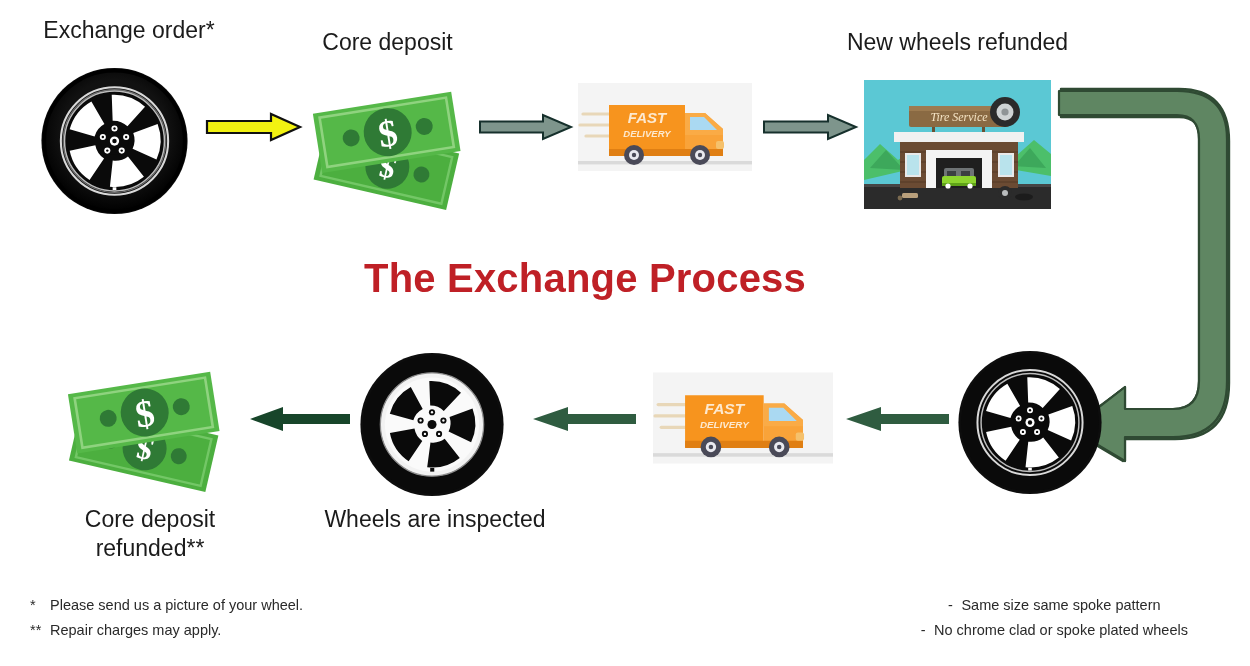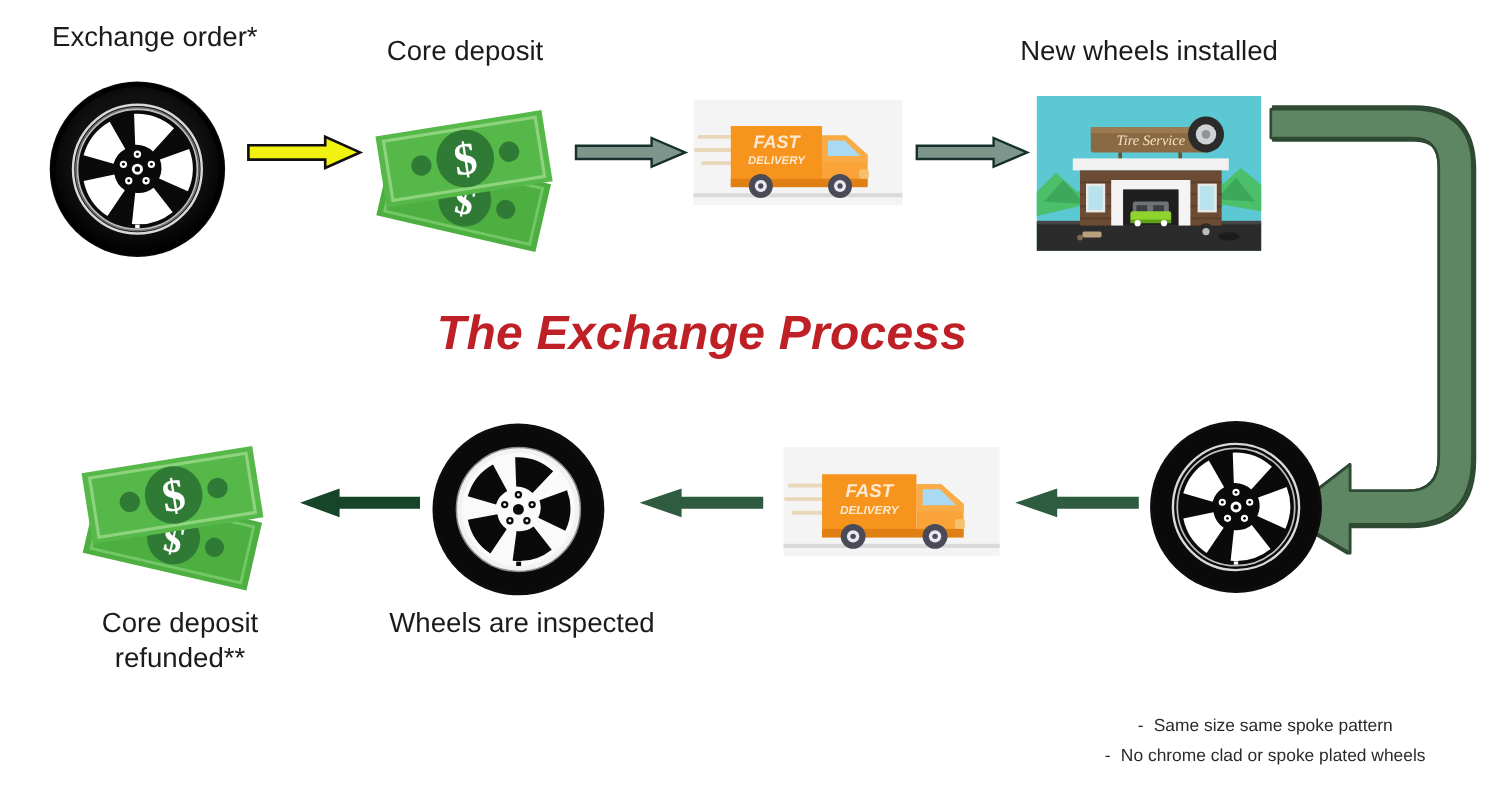--- a/index.html
+++ b/index.html
@@ -26,21 +26,20 @@
     letter-spacing:0px;
   }
   .label.wrap{white-space:normal;}
   #title{
     font-size:40px;
     font-weight:bold;
     color:#bf2026;
     text-align:center;
     white-space:nowrap;
     letter-spacing:0.2px;
-    font-style:italic;
   }
   .foot{
     font-size:14.5px;
     color:#2a2a2a;
     line-height:1.75;
     white-space:nowrap;
   }
   .foot .mk{display:inline-block;width:20px;}
   .foot .mk.dash{width:22px;}
   svg{display:block;overflow:visible;}
@@ -187,21 +186,21 @@
       </g>
     </svg>
   </div>
 
   <div class="abs" style="left:762px;top:112px;width:96px;height:30px;">
     <svg viewBox="0 0 96 30" width="96" height="30">
       <path d="M 2 9.5 L 66 9.5 L 66 3 L 94 15 L 66 27 L 66 20.5 L 2 20.5 Z" fill="#7e958c" stroke="#16302c" stroke-width="2" stroke-linejoin="miter"></path>
     </svg>
   </div>
 
-  <div class="abs label" style="left:805px;top:28px;width:305px;">New wheels installed</div>
+  <div class="abs label" style="left:805px;top:28px;width:305px;">New wheels refunded</div>
 
   <div class="abs" style="left:864px;top:80px;width:187px;height:129px;">
     <svg viewBox="0 0 187 129" width="187" height="129">
       <rect x="0" y="0" width="187" height="129" fill="#5bc8d4"></rect>
 
       <path d="M 0 80 L 16 64 L 34 80 L 46 72 L 60 86 L 0 100 Z" fill="#4cbf6a"></path>
       <path d="M 187 74 L 170 60 L 152 76 L 140 70 L 128 86 L 187 96 Z" fill="#4cbf6a"></path>
       <path d="M 6 88 L 22 70 L 40 90 Z" fill="#3da85b"></path>
       <path d="M 150 86 L 166 68 L 182 88 Z" fill="#3da85b"></path>
 
@@ -462,20 +461,28 @@
         <circle cx="72.2" cy="90.4" r="1.3"></circle>
         <circle cx="67.4" cy="75.6" r="1.3"></circle>
       </g>
       <circle cx="80" cy="80" r="5" fill="#ffffff"></circle>
       <circle cx="80" cy="80" r="2.4" fill="#0a0a0a"></circle>
       <rect x="78" y="130" width="4" height="3" fill="#ffffff"></rect>
     </svg>
   </div>
 
 
+  <div class="abs" style="left:30px;top:593px;width:520px;">
+    <div class="foot">
+      <span class="mk">*</span><span>Please send us a picture of your wheel.</span>
+    </div>
+    <div class="foot">
+      <span class="mk">**</span><span>Repair charges may apply.</span>
+    </div>
+  </div>
 
   <div class="abs" style="left:855px;top:593px;width:390px;text-align:center;">
     <div class="foot">
       <span class="mk dash">-</span><span>Same size same spoke pattern</span>
     </div>
     <div class="foot">
       <span class="mk dash">-</span><span>No chrome clad or spoke plated wheels</span>
     </div>
   </div>
 

